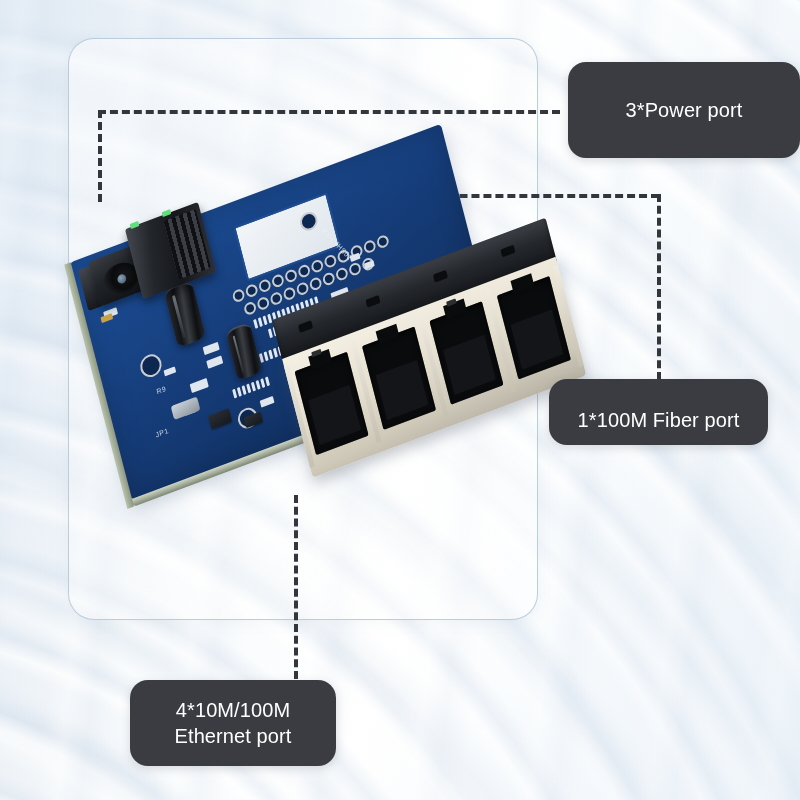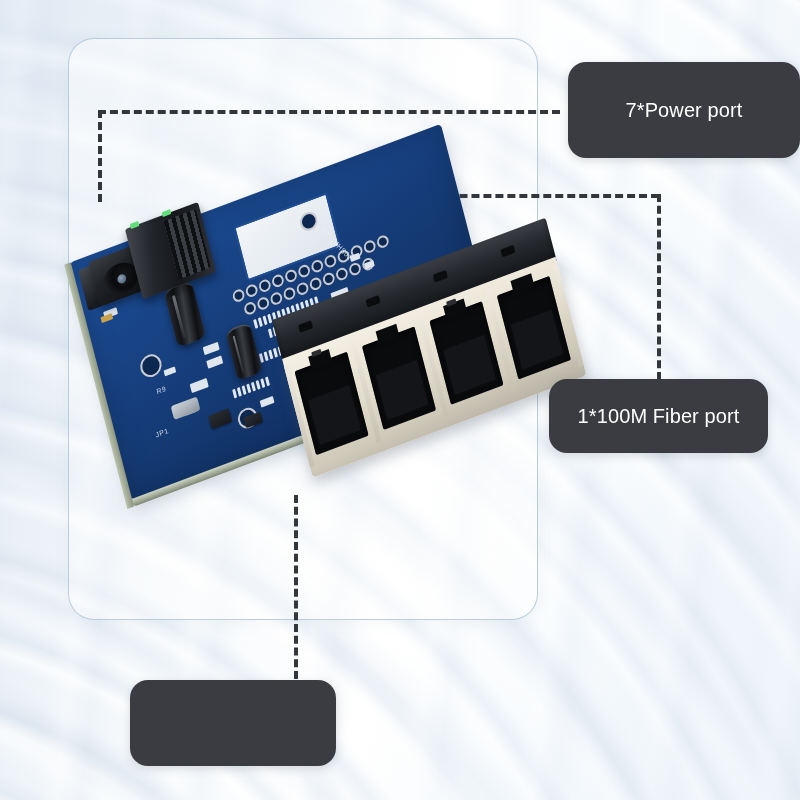--- a/index.html
+++ b/index.html
@@ -127,21 +127,21 @@
     line-height: 1.30;
     font-size: 20px;
     letter-spacing: 0.1px;
     padding: 12px 16px;
     box-sizing: border-box;
     box-shadow: 0 3px 10px rgba(60,70,85,0.18);
   }
   .callout .ln { display: block; white-space: nowrap; }
 
   #callout-power  { left: 568px; top: 62px;  width: 232px; height: 96px; }
-  #callout-fiber  { left: 549px; top: 379px; width: 219px; height: 74px; }
+  #callout-fiber  { left: 549px; top: 379px; width: 219px; height: 66px; justify-content: flex-end; }
   #callout-eth    { left: 130px; top: 680px; width: 206px; height: 86px; }
 
   
   #board-wrap {
     position: absolute;
     left: 52px;
     top: 168px;
     width: 480px;
     height: 330px;
   }
@@ -562,23 +562,25 @@
           <div class="inner"></div>
         </div>
 
         <div class="rj-led" style="left:30px; top:4px;"></div>
         <div class="rj-led" style="left:174px; top:4px;"></div>
       </div>
     </div>
   </div>
 
   <div class="callout" id="callout-power">
-    <span class="ln">7*Power port</span>
+    <span class="ln">3*Power port</span>
   </div>
 
   <div class="callout" id="callout-fiber">
     <span class="ln">1*100M Fiber port</span>
   </div>
 
   <div class="callout" id="callout-eth">
+    <span class="ln">4*10M/100M</span>
+    <span class="ln">Ethernet port</span>
   </div>
 
 </div>
 
 </body></html>

